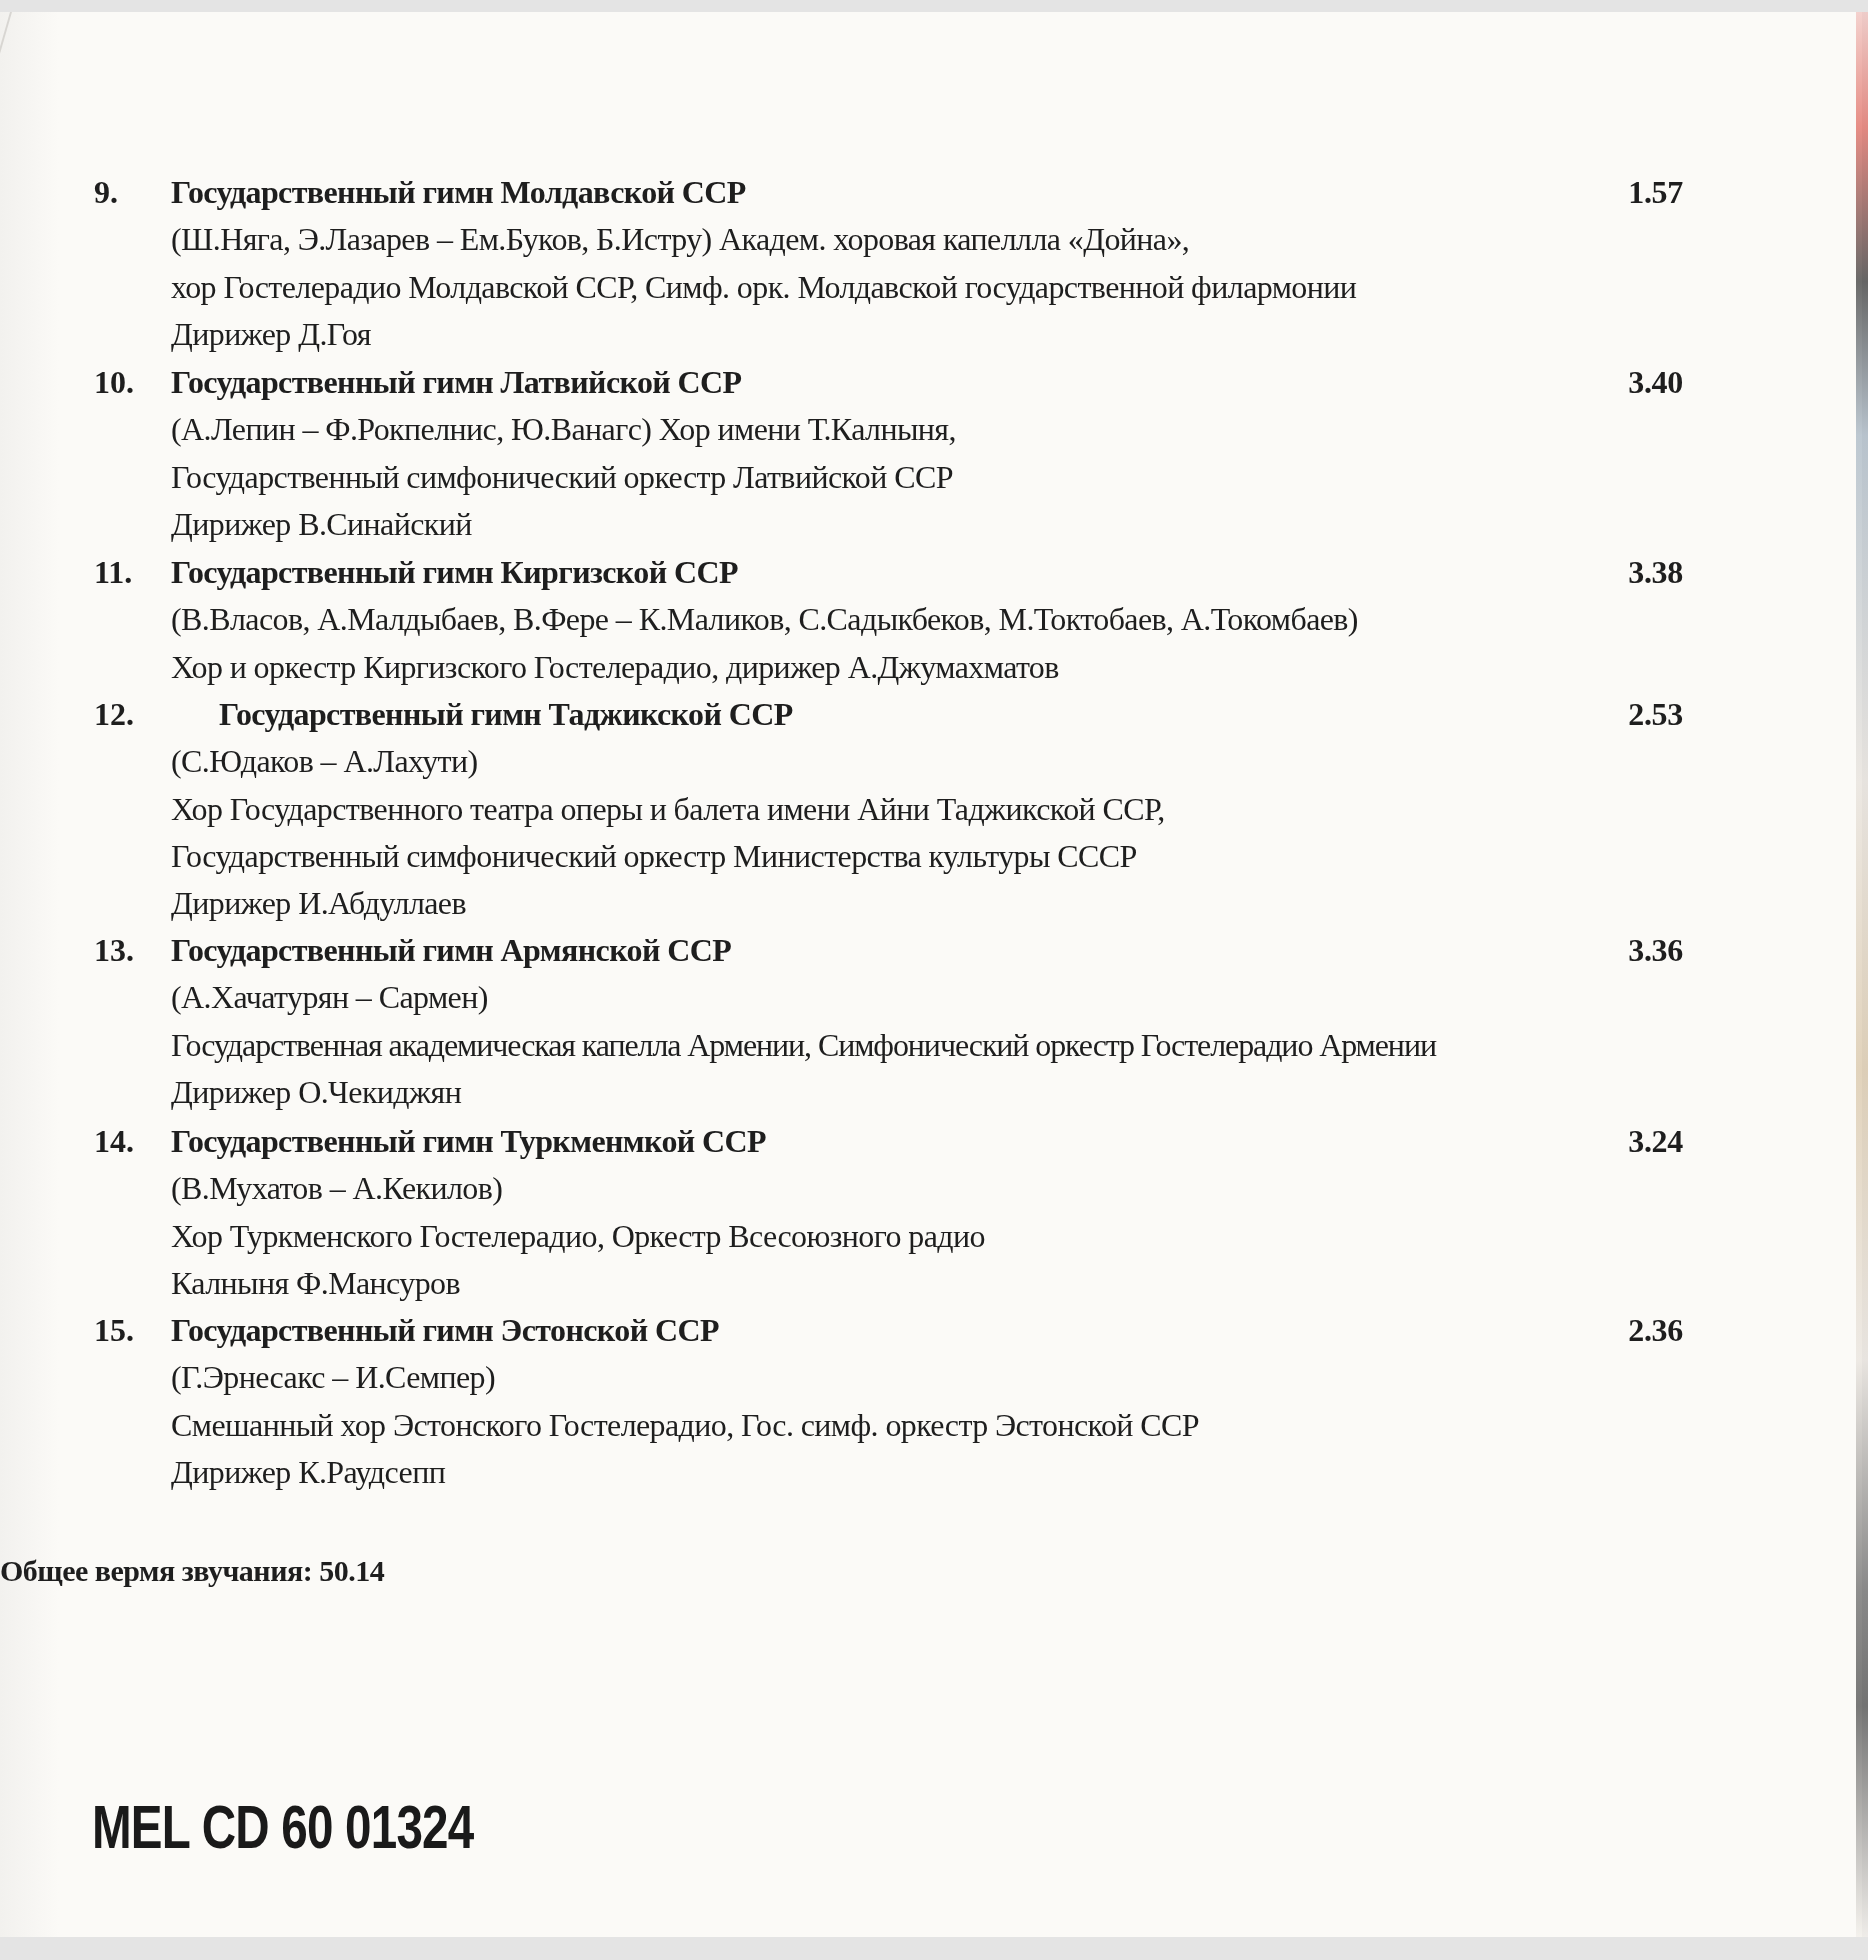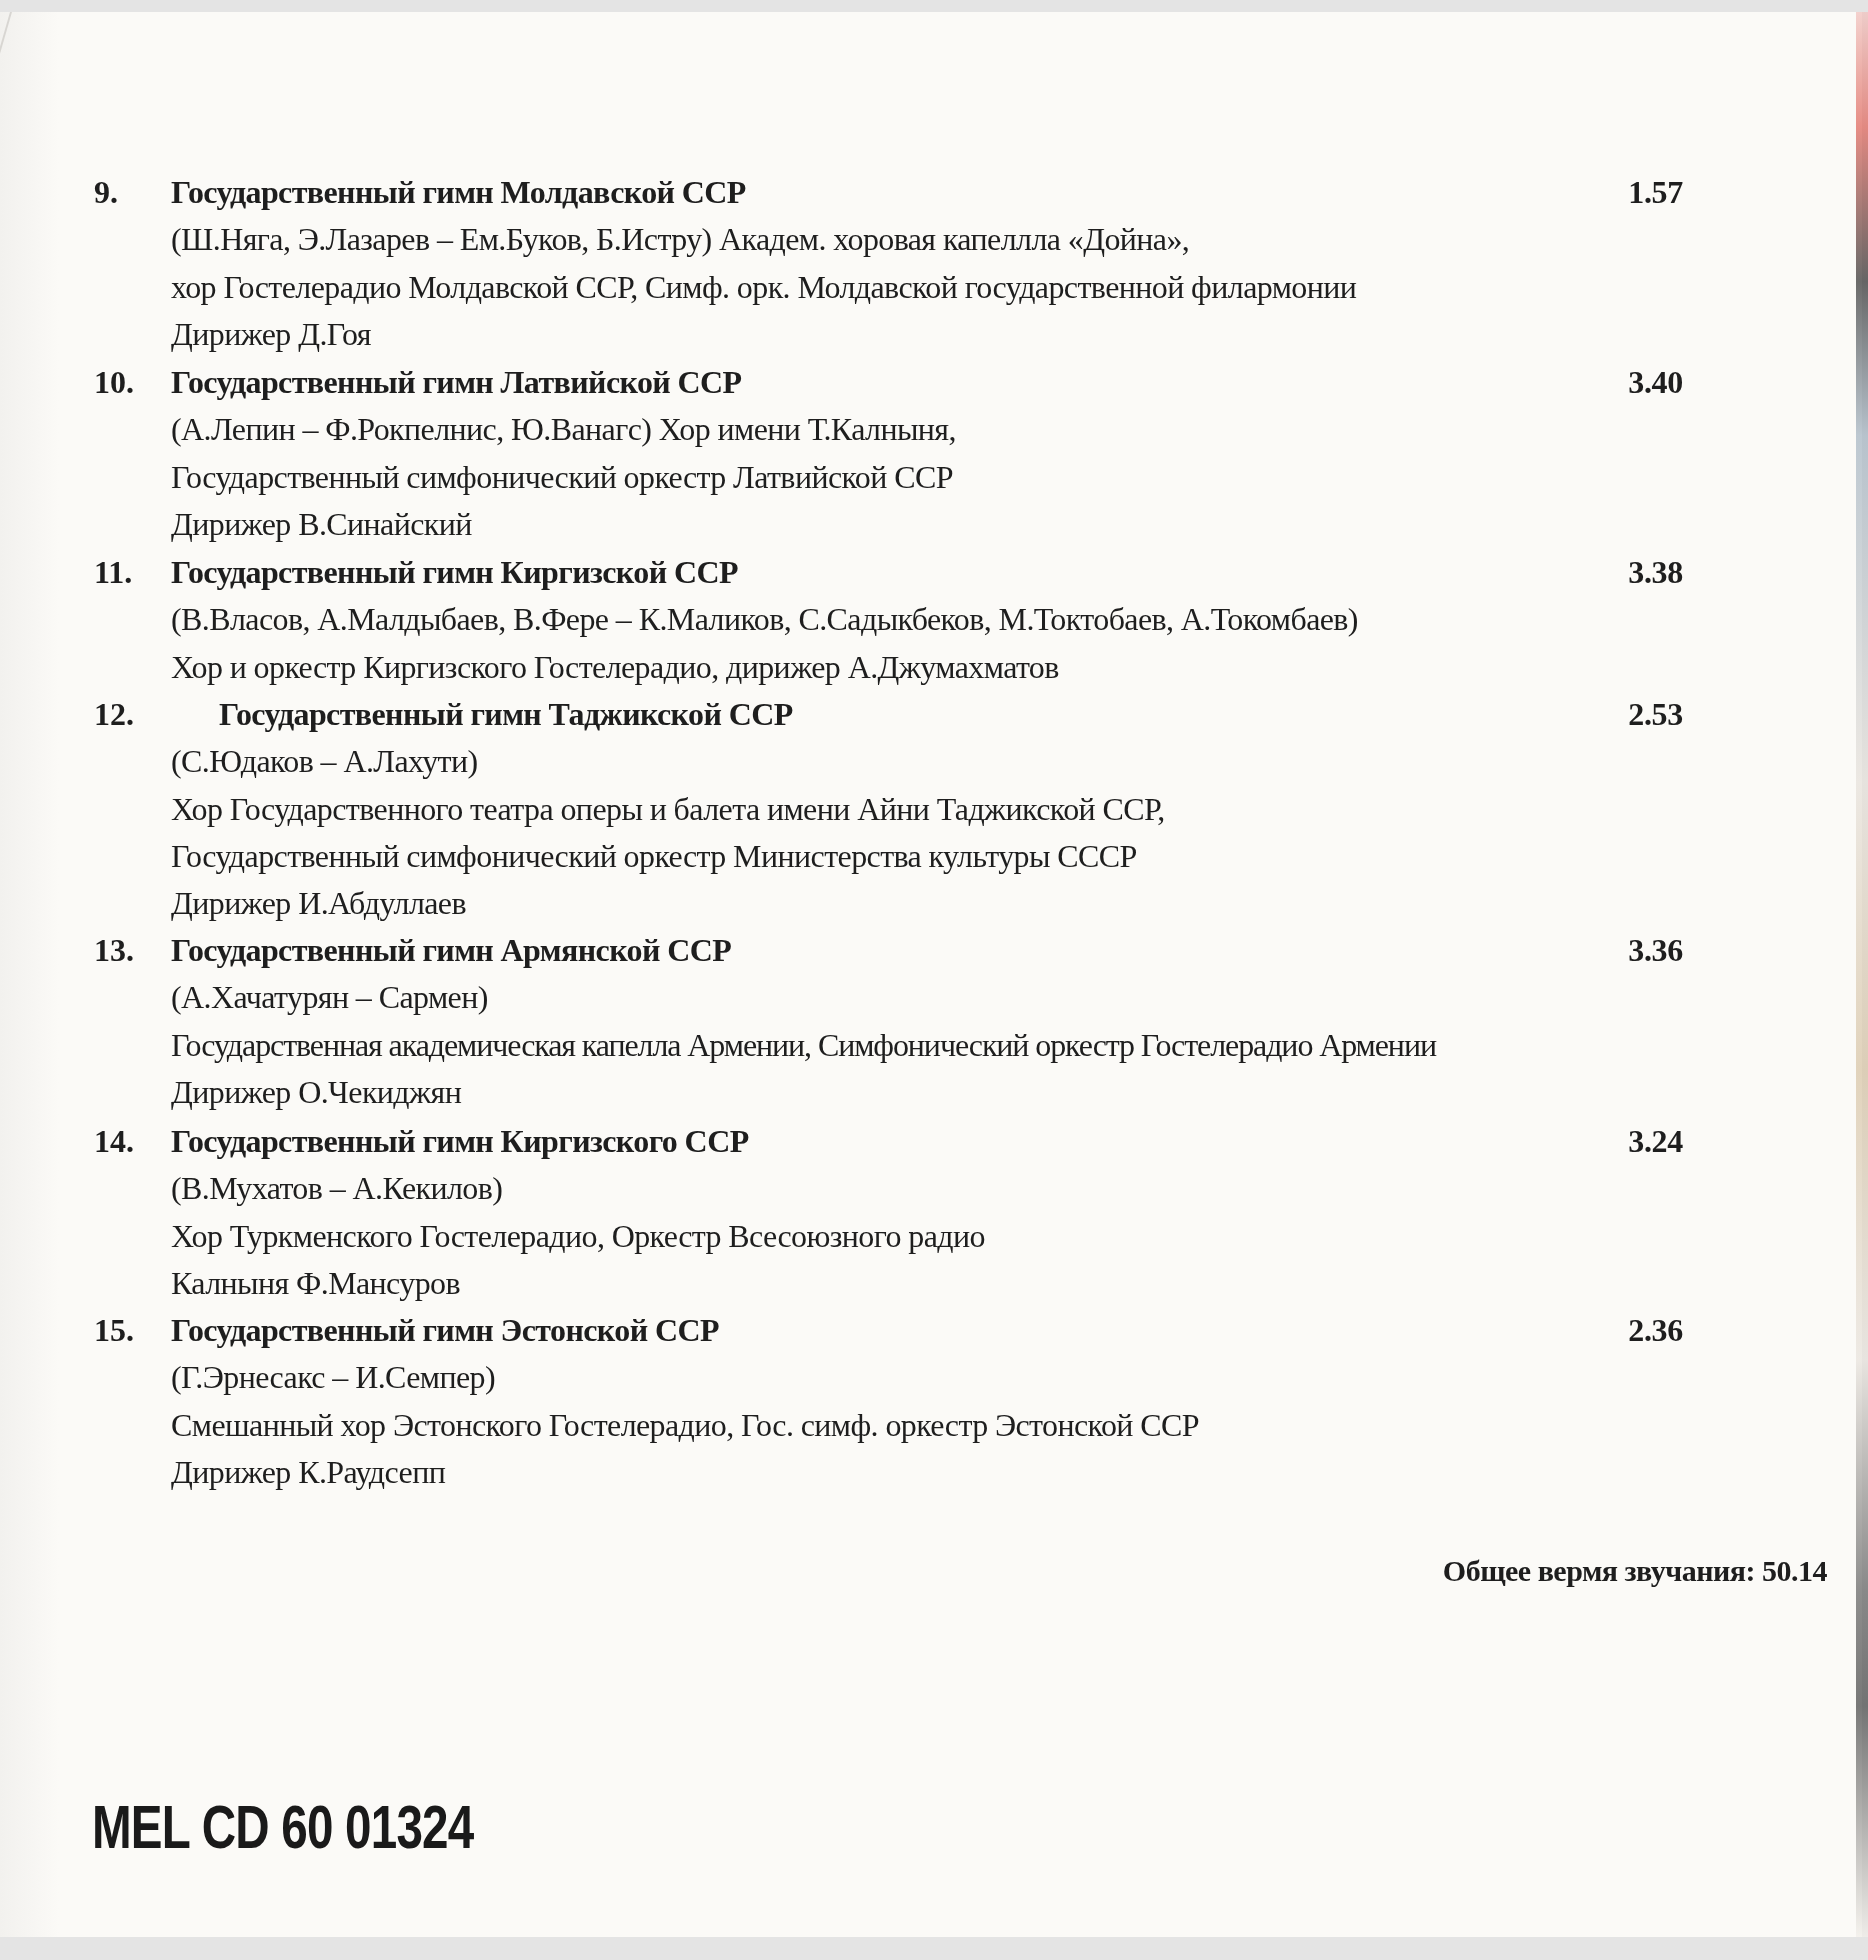--- a/index.html
+++ b/index.html
@@ -70,26 +70,25 @@
       right: 81px;
       font-size: 32px;
       line-height: 47px;
       font-weight: bold;
       letter-spacing: -0.3px;
     }
     .total {
       position: absolute;
       left: 0;
       width: 1803px;
-      text-align: right;
+      text-align: left;
       font-size: 30px;
       font-weight: bold;
       line-height: 47px;
       letter-spacing: -0.5px;
-      padding-left: 24px;
     }
     .catalog {
       position: absolute;
       left: 92px;
       top: 1776px;
       font-family: "Liberation Sans", "DejaVu Sans", sans-serif;
       font-weight: bold;
       font-size: 61px;
       line-height: 78px;
       color: #1a1a1a;
@@ -145,21 +144,21 @@
     <span class="num" style="top:0;">13.</span>
     <span class="line title" style="top:0;">Государственный гимн Армянской ССР</span>
     <span class="dur" style="top:0;">3.36</span>
     <span class="line" style="top:47px;text-align:center;">(А.Хачатурян – Сармен)</span>
     <span class="line" style="top:95px; letter-spacing:-1.1px;">Государственная академическая капелла Армении, Симфонический оркестр Гостелерадио Армении</span>
     <span class="line" style="top:142px;">Дирижер О.Чекиджян</span>
   </div>
 
   <div class="track" style="top:1106px;">
     <span class="num" style="top:0;">14.</span>
-    <span class="line title" style="top:0;">Государственный гимн Киргизского ССР</span>
+    <span class="line title" style="top:0;">Государственный гимн Туркменмкой ССР</span>
     <span class="dur" style="top:0;">3.24</span>
     <span class="line" style="top:47px;">(В.Мухатов – А.Кекилов)</span>
     <span class="line" style="top:95px;">Хор Туркменского Гостелерадио, Оркестр Всесоюзного радио</span>
     <span class="line" style="top:142px;">Калныня Ф.Мансуров</span>
   </div>
 
   <div class="track" style="top:1295px;">
     <span class="num" style="top:0;">15.</span>
     <span class="line title" style="top:0;">Государственный гимн Эстонской ССР</span>
     <span class="dur" style="top:0;">2.36</span>

